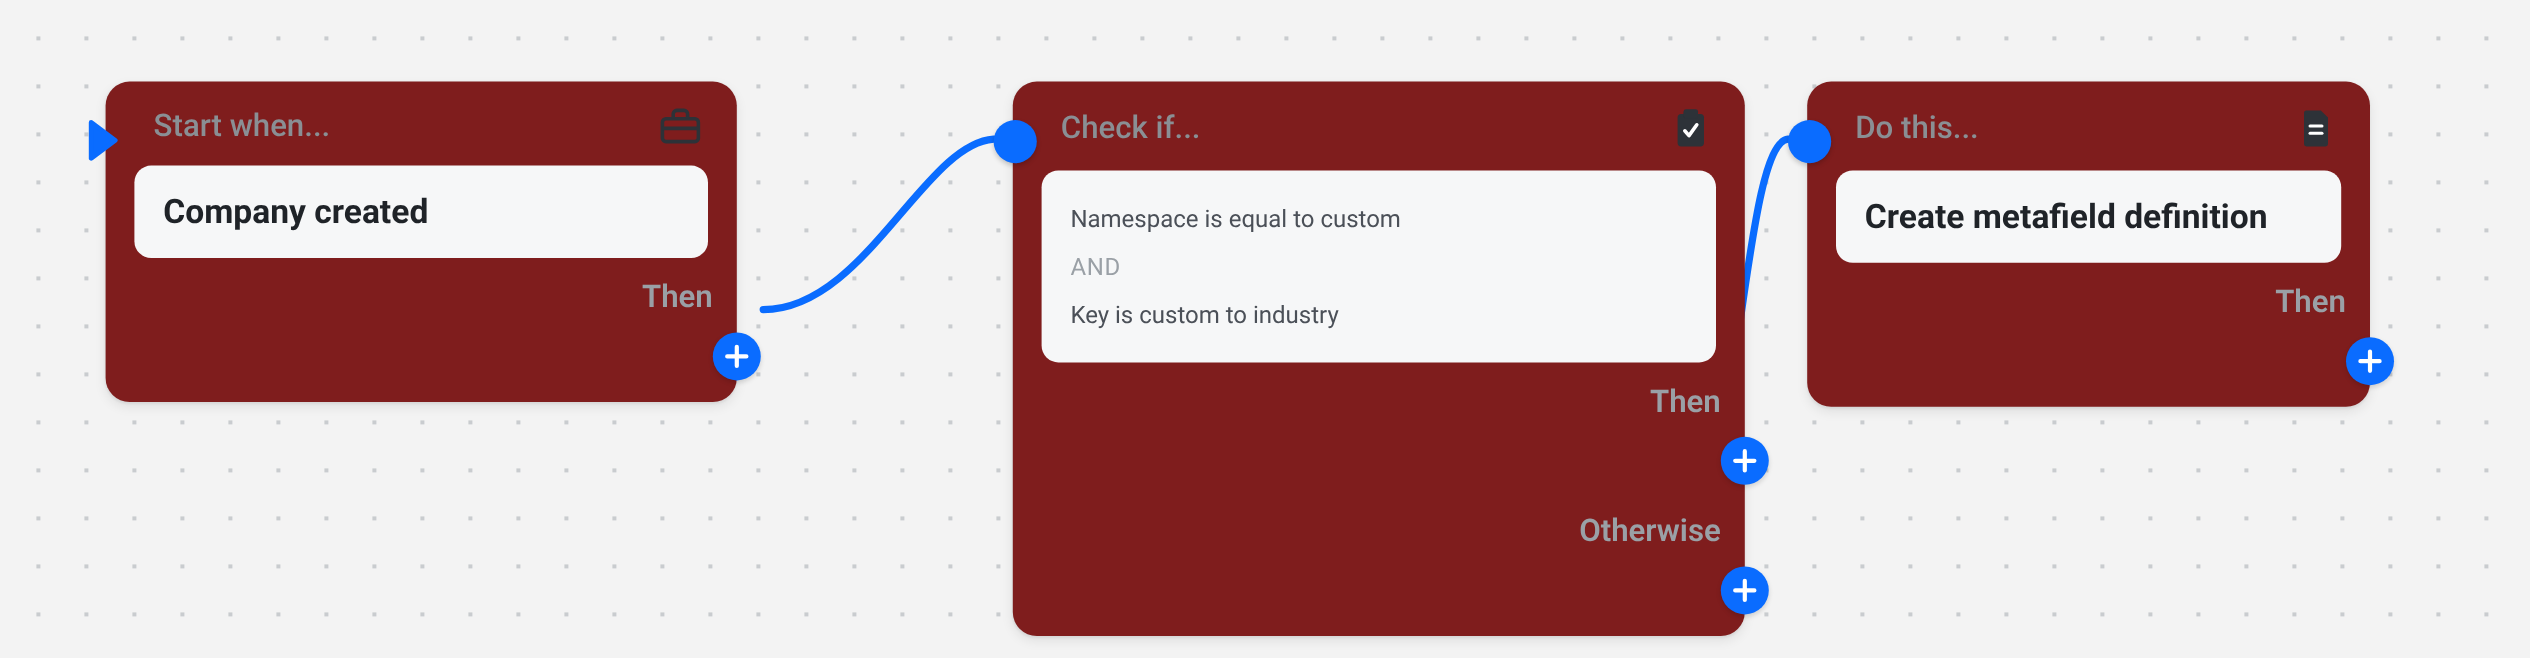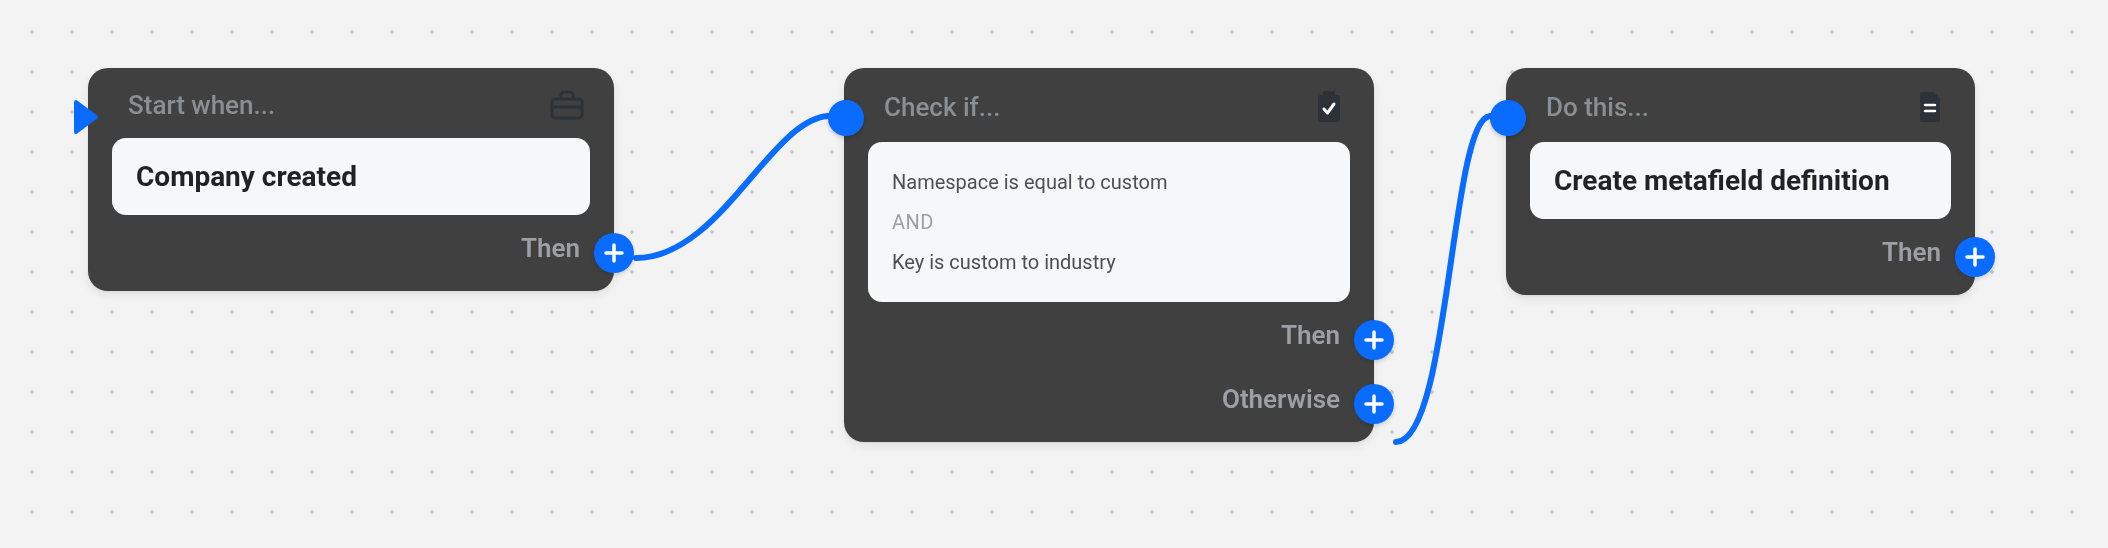--- a/index.html
+++ b/index.html
@@ -18,21 +18,21 @@
     background-image: radial-gradient(circle, #c9cccf 2px, transparent 2px);
     background-size: 40px 40px;
     background-position: 12px 12px;
   }
   .canvas {
     position: absolute;
     inset: 0;
   }
   .card {
     position: absolute;
-    background: #404040;
+    background: #7f1d1d;
     border-radius: 20px;
     box-shadow: 0 4px 10px rgba(0,0,0,0.08), 0 1px 2px rgba(0,0,0,0.06);
   }
   .card-header {
     display: flex;
     align-items: center;
     justify-content: space-between;
     padding: 22px 30px 10px 40px;
   }
   .card-header .title {
@@ -57,24 +57,25 @@
     padding: 6px 0;
   }
   .cond-and {
     font-size: 20px;
     color: #9aa0a6;
     padding: 10px 0;
     letter-spacing: 0.5px;
   }
   .footer-row {
     display: flex;
-    align-items: flex-start;
+    align-items: flex-end;
     justify-content: flex-end;
     padding: 0 20px 18px 0;
     gap: 14px;
+    flex-direction: column;
   }
   .footer-row.extra { padding-top: 6px; }
   .footer-label {
     color: #9aa0a6;
     font-size: 26px;
     font-weight: 600;
   }
   .plus-btn {
     width: 40px;
     height: 40px;
@@ -119,21 +120,21 @@
   
   #card-trigger {
     left: 88px;
     top: 68px;
     width: 526px;
   }
   
   #card-condition {
     left: 844px;
     top: 68px;
-    width: 530px;
+    width: 610px;
   }
   
   #card-action {
     left: 1506px;
     top: 68px;
     width: 469px;
   }
 </style>
 </head>
 <body>

